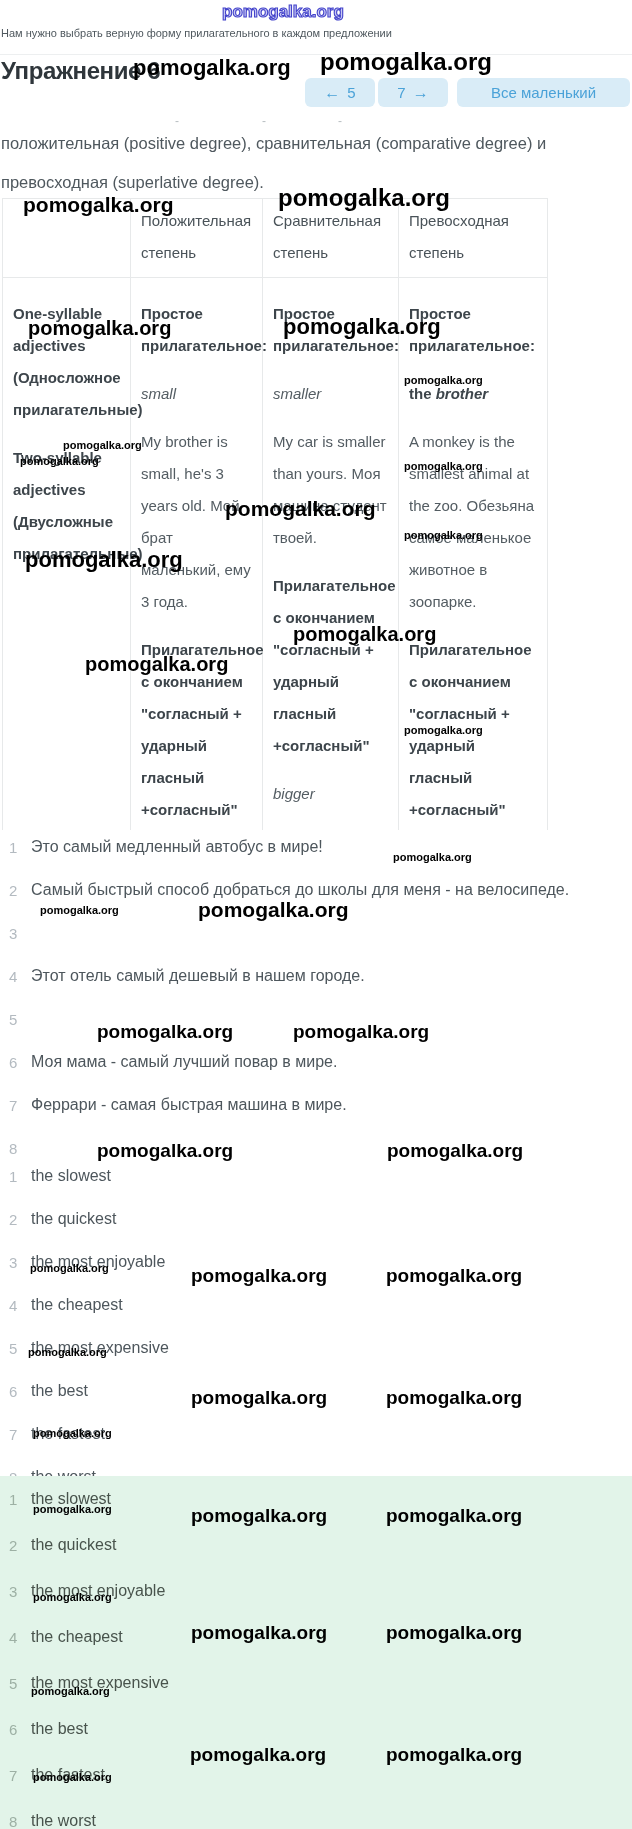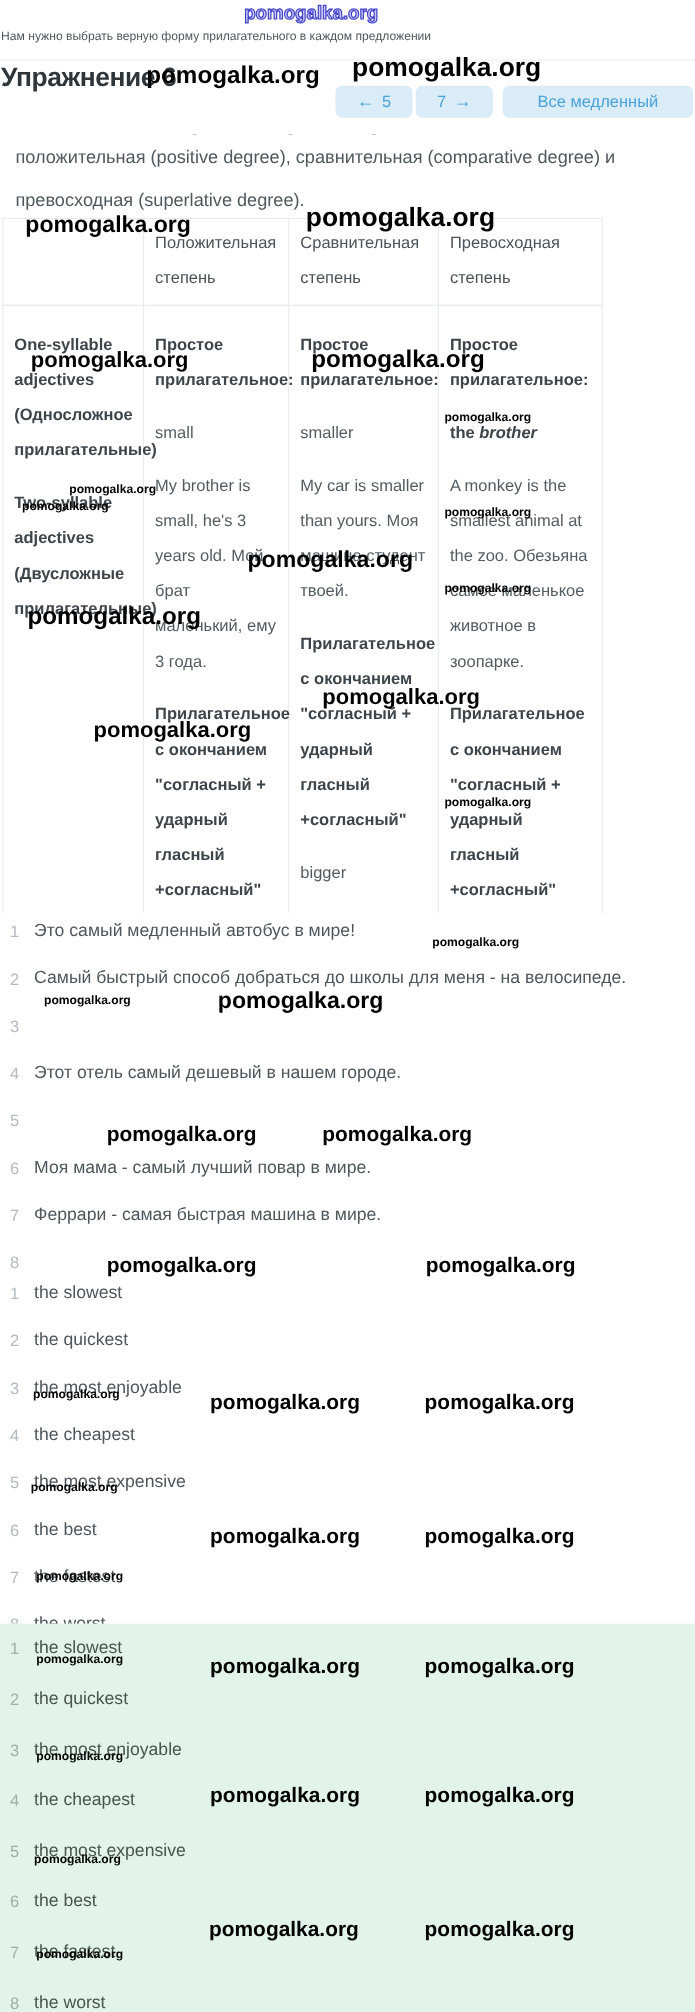--- a/index.html
+++ b/index.html
@@ -30,32 +30,32 @@
   #btn-next{left:378px;top:21px;width:70px}
   #btn-all{left:457px;top:21px;width:173px}
   .btn .arrow{font-size:16px}
 
   
   #sec-dashes{top:116px;height:10px}
   .dash{position:absolute;color:#b9bfc2;font-size:12px;line-height:10px}
   .dash:nth-child(1){left:175px}.dash:nth-child(2){left:262px}.dash:nth-child(3){left:338px}
 
   
-  #sec-desc{top:124px;font-size:16.5px;line-height:39px;color:#4f585e;padding-left:14px}
+  #sec-desc{top:124px;font-size:16.5px;line-height:39px;color:#4f585e;padding-left:1px}
 
   
   #sec-table{top:198px;left:2px;width:546px;height:632px;overflow:hidden}
   table{width:545px;border-collapse:collapse;table-layout:fixed}
   th,td{border:1px solid #e7e9ea;vertical-align:top;text-align:left;
         padding:8px 10px;font-size:15px;line-height:32px;font-weight:400;color:#535c62}
   thead th{color:#4a5359;height:62px;padding-top:6px}
   td p{margin:12px 0 16px}
   td p:last-child{margin-bottom:0}
   .seg-b{font-weight:700;color:#3d454b}
-  .seg-i{}
+  .seg-i{font-style:italic}
   .seg-bi{font-weight:700;font-style:italic;color:#3d454b}
 
   
   .num-item{display:flex;align-items:flex-start}
   .num{flex:0 0 22px;margin-left:9px;color:#b3bac0;font-size:15px;padding-top:1px}
   .txt{color:#4d565c;font-size:16px}
   #sec-sentences{top:832px;padding-top:6px}
   #sec-sentences .num-item{height:43px}
   #sec-answers{top:1157px;padding-top:10px}
   #sec-answers .num-item{height:43px}
@@ -73,21 +73,21 @@
 <section id="sec-header">
   <h1 class="title">Упражнение 6</h1>
   <button class="btn" id="btn-prev">
     <span class="arrow">←</span>
     <span>5</span>
   </button>
   <button class="btn" id="btn-next">
     <span>7</span>
     <span class="arrow">→</span>
   </button>
-  <button class="btn" id="btn-all">Все медленный</button>
+  <button class="btn" id="btn-all">Все маленький</button>
 </section>
 
 <section id="sec-dashes">
   <span class="dash">-</span>
   <span class="dash">-</span>
   <span class="dash">-</span>
 </section>
 
 <section id="sec-desc">
   <div>положительная (positive degree), сравнительная (comparative degree) и</div>

